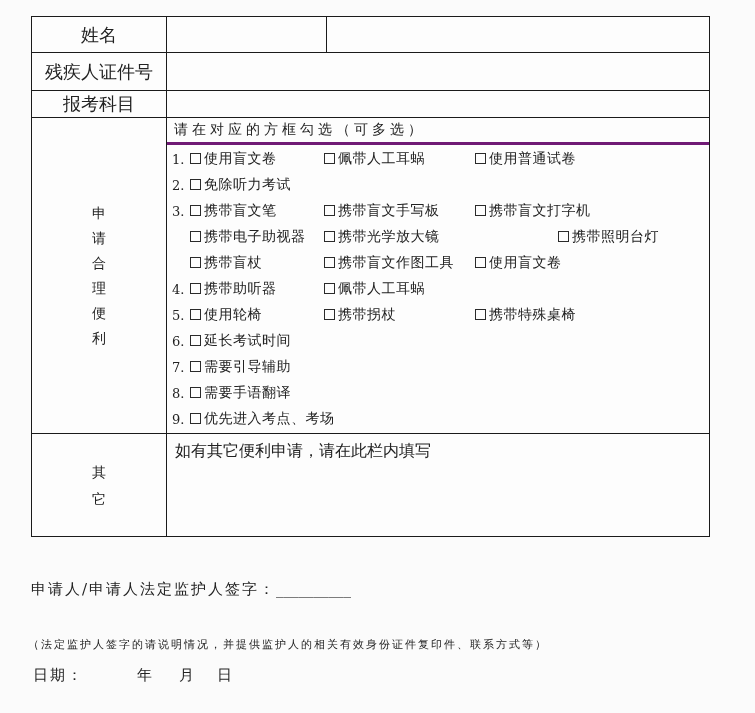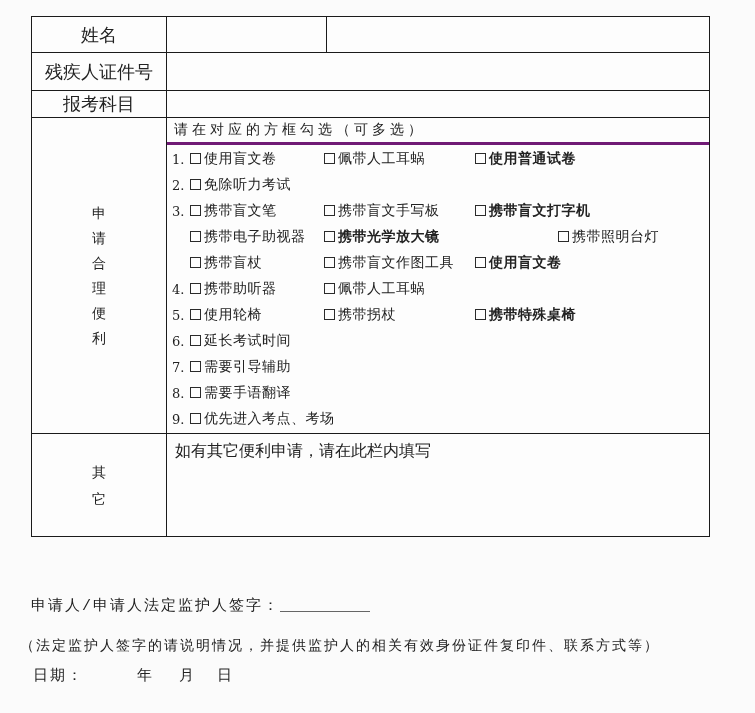--- a/index.html
+++ b/index.html
@@ -40,37 +40,37 @@
     height:27px; border-bottom:3px solid #701a75;
     display:flex; align-items:center; padding-left:7px;
     font-size:14px; letter-spacing:4px; white-space:nowrap;
   }
   .cb-area { flex:1; display:flex; flex-direction:column; padding:1px 0 1px 5px; }
   .cb-line { flex:1; display:flex; align-items:center; }
   .cb-num { width:18px; font-size:13px; flex:none; }
   .cb-item { display:flex; align-items:center; overflow:visible; white-space:nowrap; }
   .cb-item.colA { width:134px; flex:none; }
   .cb-item.colB { width:151px; flex:none; }
-  .cb-item.colC { flex:1;font-weight:bold; }
+  .cb-item.colC { flex:1; }
   .cb-box {
     width:11px; height:11px; flex:none;
     border:1px solid #2a2a2a; background:#fdfdfd;
     margin-right:3px; margin-bottom:1px;
     cursor:pointer;
   }
   .cb-label { font-size:14px; letter-spacing:0.5px; }
   .other-content { flex:1; padding:7px 8px; font-size:16px; align-items:flex-start; display:flex; }
   .sig-line {
-    position:absolute; left:31px; top:596px;
-    font-size:15px; letter-spacing:2px; white-space:nowrap;font-family:Liberation Mono, monospace;
+    position:absolute; left:31px; top:580px;
+    font-size:15px; letter-spacing:2px; white-space:nowrap;
   }
   .sig-blank { letter-spacing:0; font-size:15px; }
   .note-line {
-    position:absolute; left:20px; top:637px;
-    font-size:14px; letter-spacing:2px; white-space:nowrap;
+    position:absolute; left:28px; top:637px;
+    font-size:11px; letter-spacing:2px; white-space:nowrap;
   }
   .date-line {
     position:absolute; left:33px; top:666px;
     font-size:15px; letter-spacing:2px; white-space:nowrap;
   }
   .date-year  { margin-left:53px; }
   .date-month { margin-left:25px; }
   .date-day   { margin-left:21px; }
 </style>
 </head>

